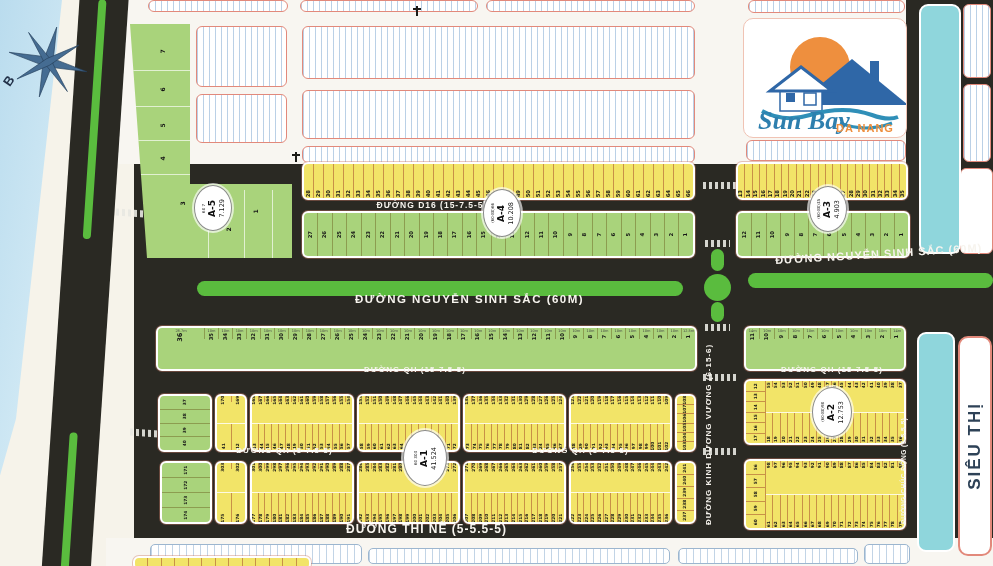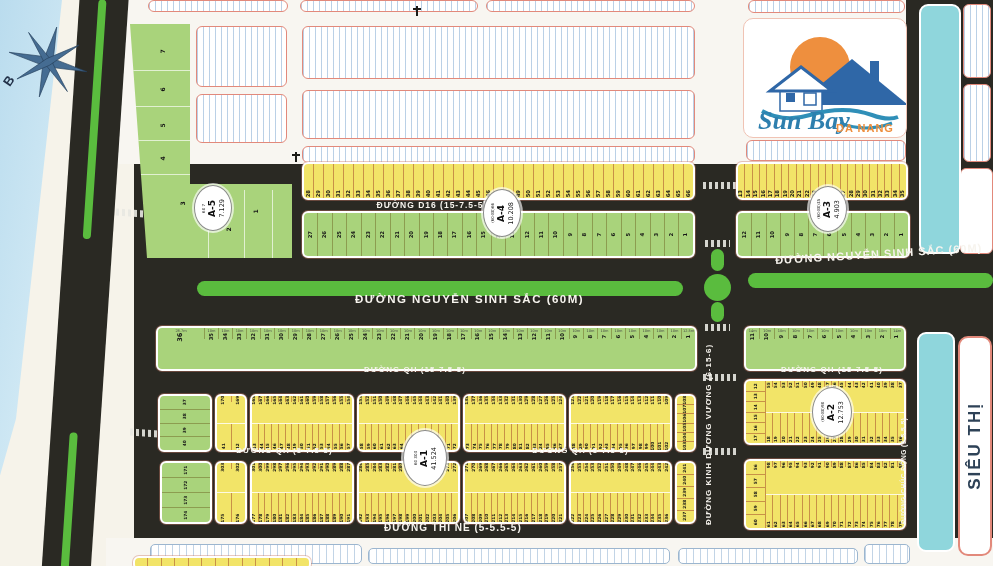--- a/index.html
+++ b/index.html
@@ -1908,21 +1908,21 @@
       </div>
     </div>
 
   <div class="street" style="left:352px;top:201px;width:160px;font-size:8.5px;">ĐƯỜNG D16  (15-7.5-5)</div>
   <div class="street" style="left:355px;top:294px;width:200px;font-size:11.5px;letter-spacing:1.5px;">ĐƯỜNG NGUYỄN SINH SẮC (60M)</div>
   <div class="street" style="left:775px;top:249px;width:200px;font-size:11px;transform:rotate(-3.5deg);">ĐƯỜNG NGUYỄN SINH SẮC (60M)</div>
   <div class="street" style="left:355px;top:366px;width:120px;font-size:8px;">ĐƯỜNG QH  (15-7.5-5)</div>
   <div class="street" style="left:772px;top:366px;width:120px;font-size:8px;">ĐƯỜNG QH  (15-7.5-5)</div>
   <div class="street" style="left:232px;top:447px;width:105px;font-size:8px;">ĐƯỜNG QH  (5-7.5-5)</div>
   <div class="street" style="left:528px;top:447px;width:105px;font-size:8px;">ĐƯỜNG QH  (5-7.5-5)</div>
-  <div class="street" style="left:384px;top:523px;width:130px;font-size:10px;">ĐƯỜNG THI NẼ  (5-5.5-5)</div>
+  <div class="street" style="left:346px;top:523px;width:130px;font-size:12px;">ĐƯỜNG THI NẼ  (5-5.5-5)</div>
   <div class="street vtxt" style="left:705px;top:332px;height:205px;font-size:8px;">ĐƯỜNG KINH DƯƠNG VƯƠNG (6-15-6)</div>
   <div class="street vtxt" style="left:901px;top:388px;height:165px;font-size:6.5px;letter-spacing:.5px;">ĐƯỜNG CHÚC ĐỘNG (5-5.5-5)</div>
 
   <div class="abs" id="sieuthi">
     <span class="vtxt">SIÊU THỊ</span>
   </div>
 
   <div class="abs" id="logo-card">
     <svg width="162" height="118" viewBox="0 0 162 118">
       <circle cx="76" cy="48" r="30" fill="#ee8f3e"></circle>

